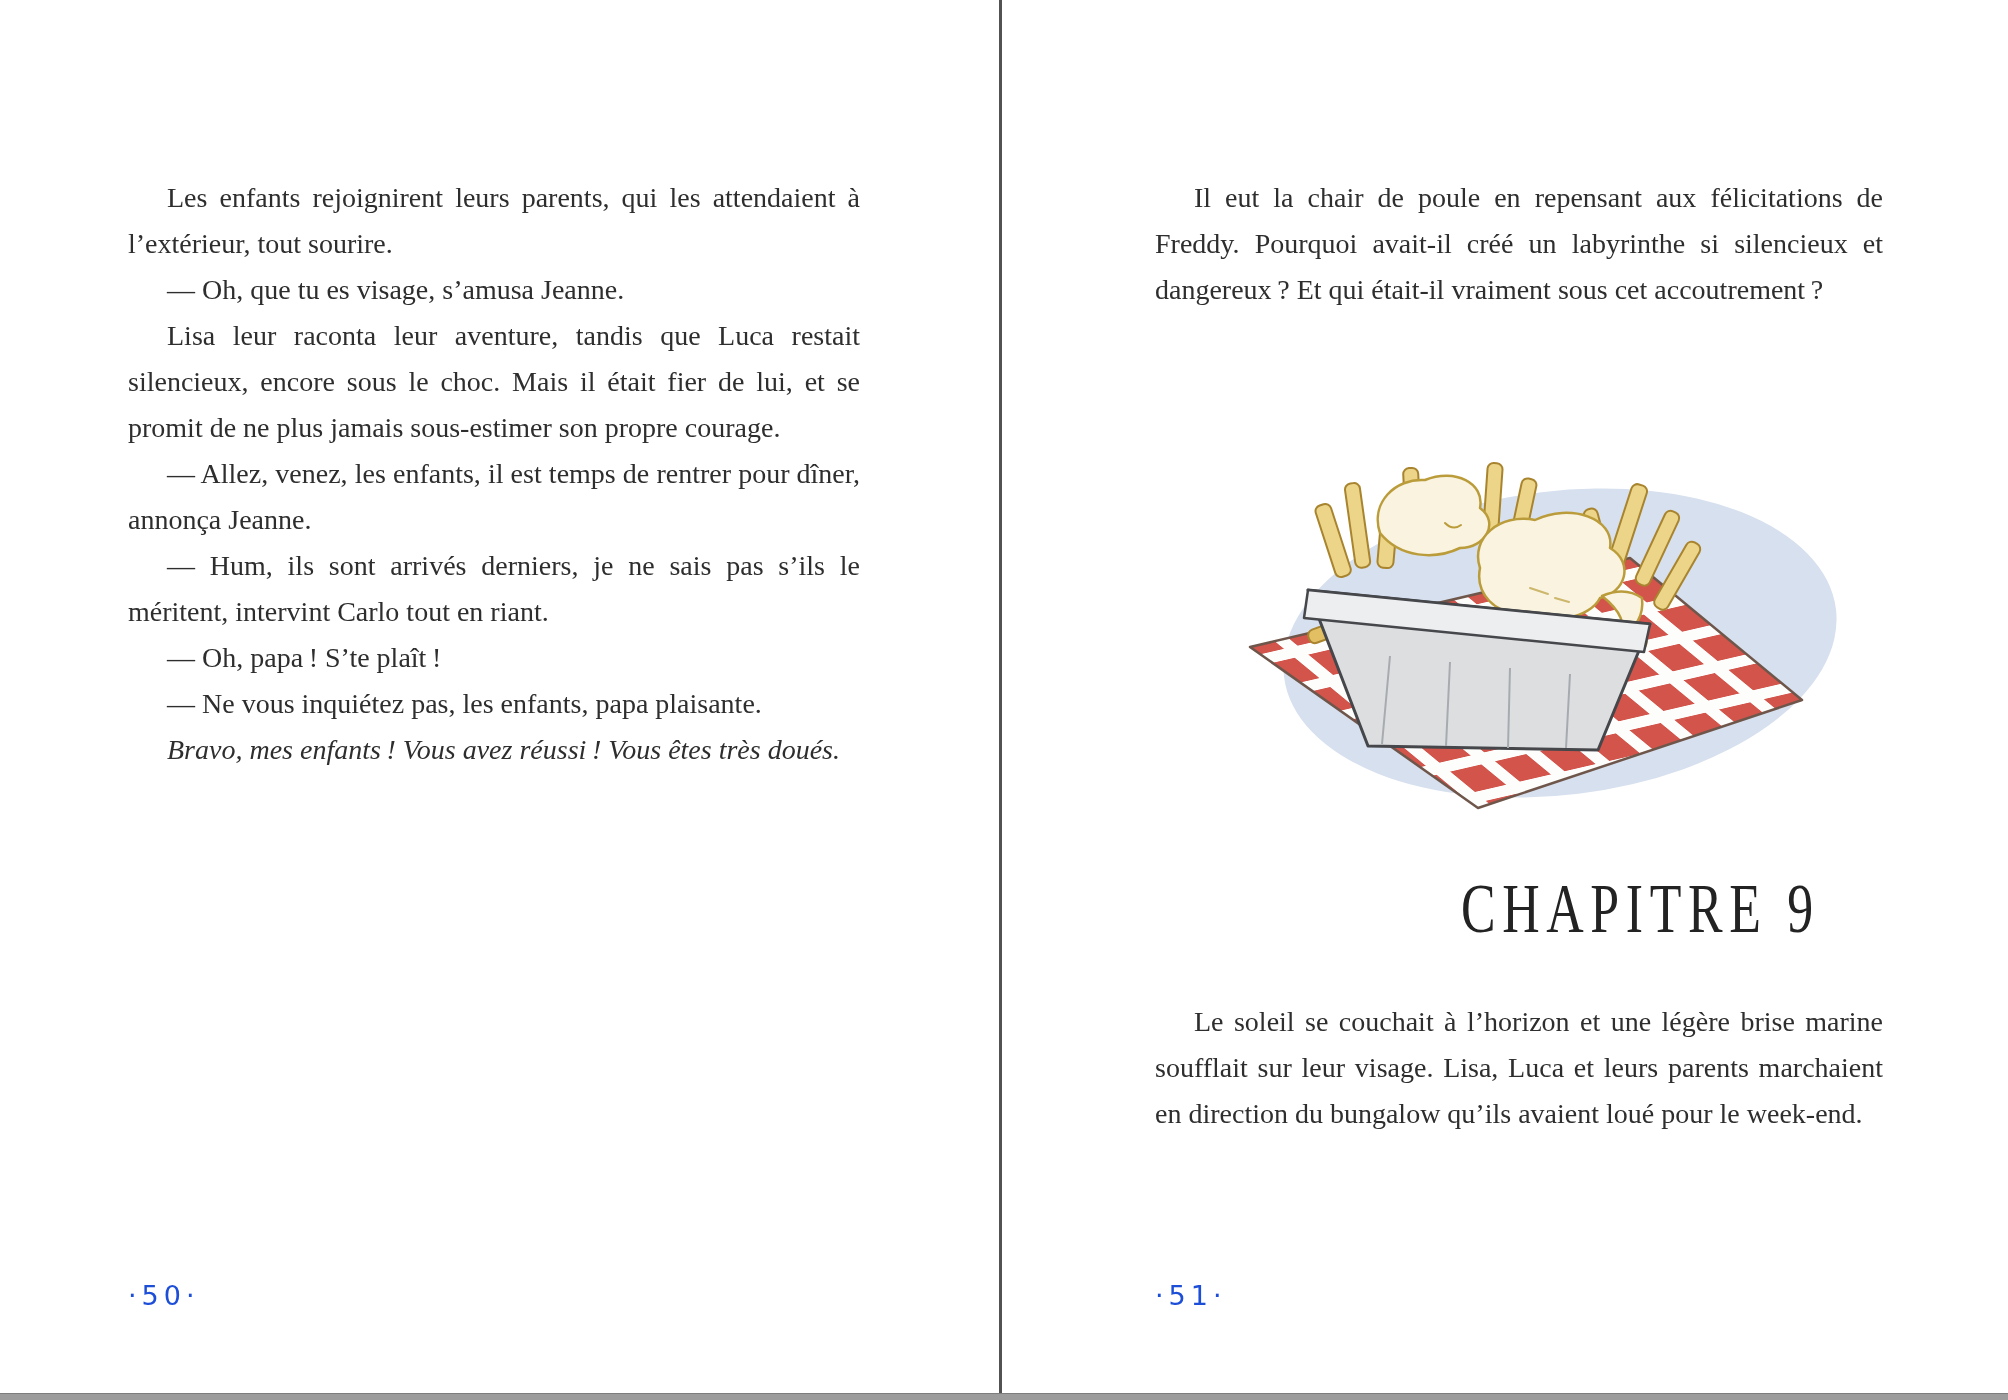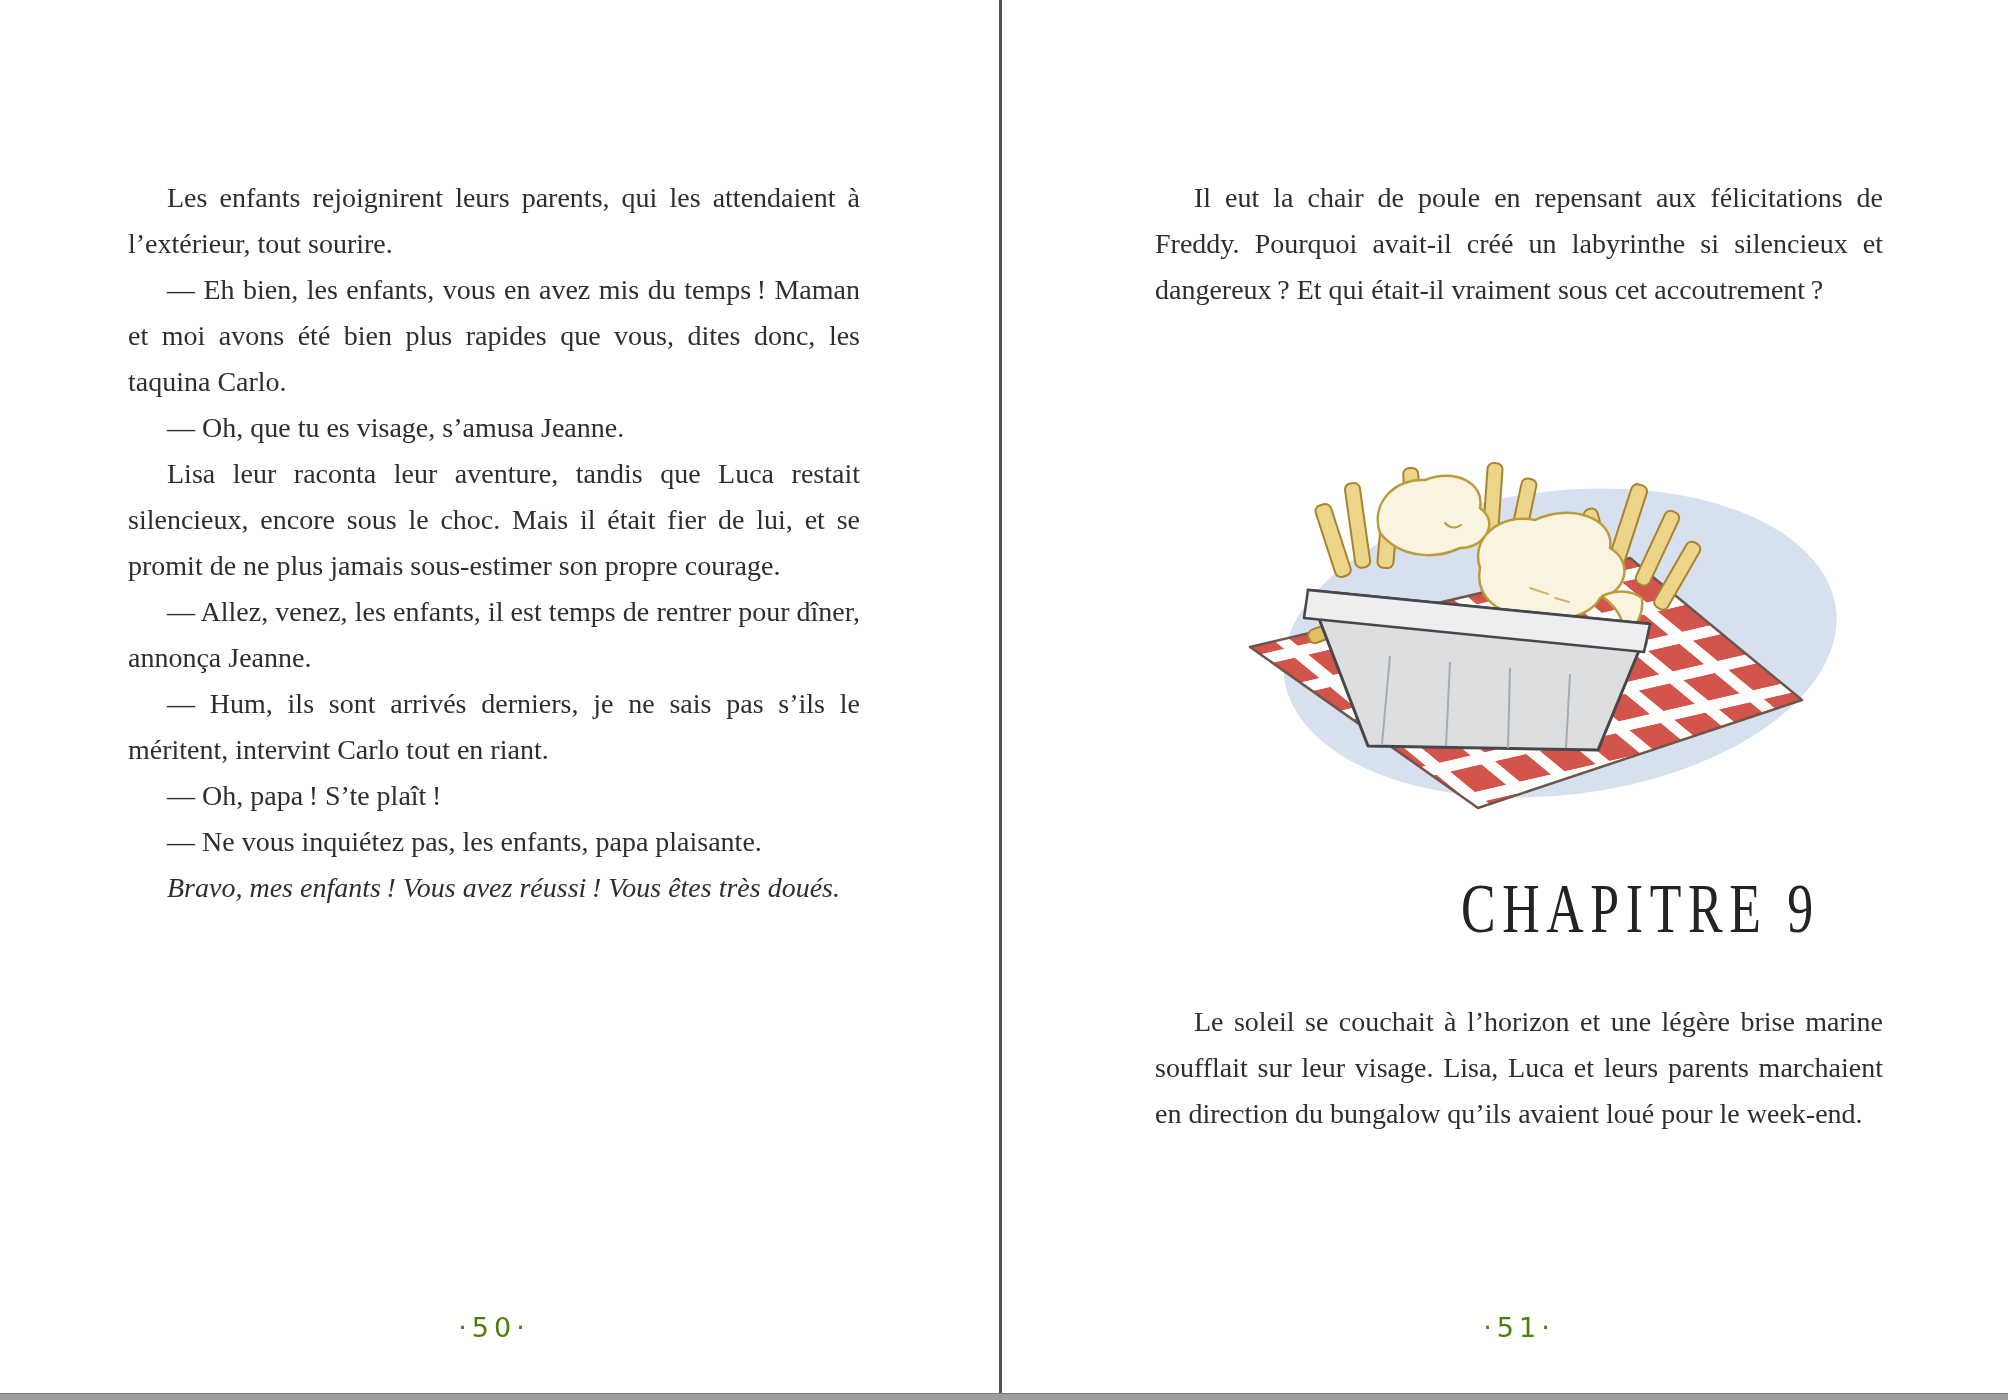--- a/index.html
+++ b/index.html
@@ -41,26 +41,25 @@
     transform-origin:center;
     font-family:"Liberation Serif", serif;
     font-size:70px;
     line-height:74px;
     letter-spacing:9px;
     color:#232323;
   }
 
   .pagenum{
     position:absolute;
-    top:1312px;
+    top:1280px;
     font-family:"DejaVu Sans", sans-serif;
     font-size:27px;
     letter-spacing:5px;
-    color:#4d7c0f;
-    text-align:center;
+    color:#1d4ed8;
   }
   #pagenum-left{left:128px;width:732px;}
   #pagenum-right{left:153px;width:728px;}
 
   #divider{
     position:absolute;
     left:999px;top:0;
     width:3px;height:1393px;
     background:#525252;
   }
@@ -76,21 +75,20 @@
   #illustration{position:absolute;left:228px;top:448px;}
 </style>
 </head>
 <body>
 
 <div id="spread">
 
   <div class="page" id="page-left">
     <div class="textblock" id="left-text">
       <p>Les enfants rejoignirent leurs parents, qui les attendaient à l’extérieur, tout sourire.</p>
-      <p>— Eh bien, les enfants, vous en avez mis du temps ! Maman et moi avons été bien plus rapides que vous, dites donc, les taquina Carlo.</p>
       <p>— Oh, que tu es visage, s’amusa Jeanne.</p>
       <p>Lisa leur raconta leur aventure, tandis que Luca restait silencieux, encore sous le choc. Mais il était fier de lui, et se promit de ne plus jamais sous-estimer son propre courage.</p>
       <p>— Allez, venez, les enfants, il est temps de rentrer pour dîner, annonça Jeanne.</p>
       <p>— Hum, ils sont arrivés derniers, je ne sais pas s’ils le méritent, intervint Carlo tout en riant.</p>
       <p>— Oh, papa ! S’te plaît !</p>
       <p>— Ne vous inquiétez pas, les enfants, papa plaisante.</p>
       <p class="italic">Bravo, mes enfants ! Vous avez réussi ! Vous êtes très doués.</p>
     </div>
     <div class="pagenum" id="pagenum-left">·50·</div>
   </div>

